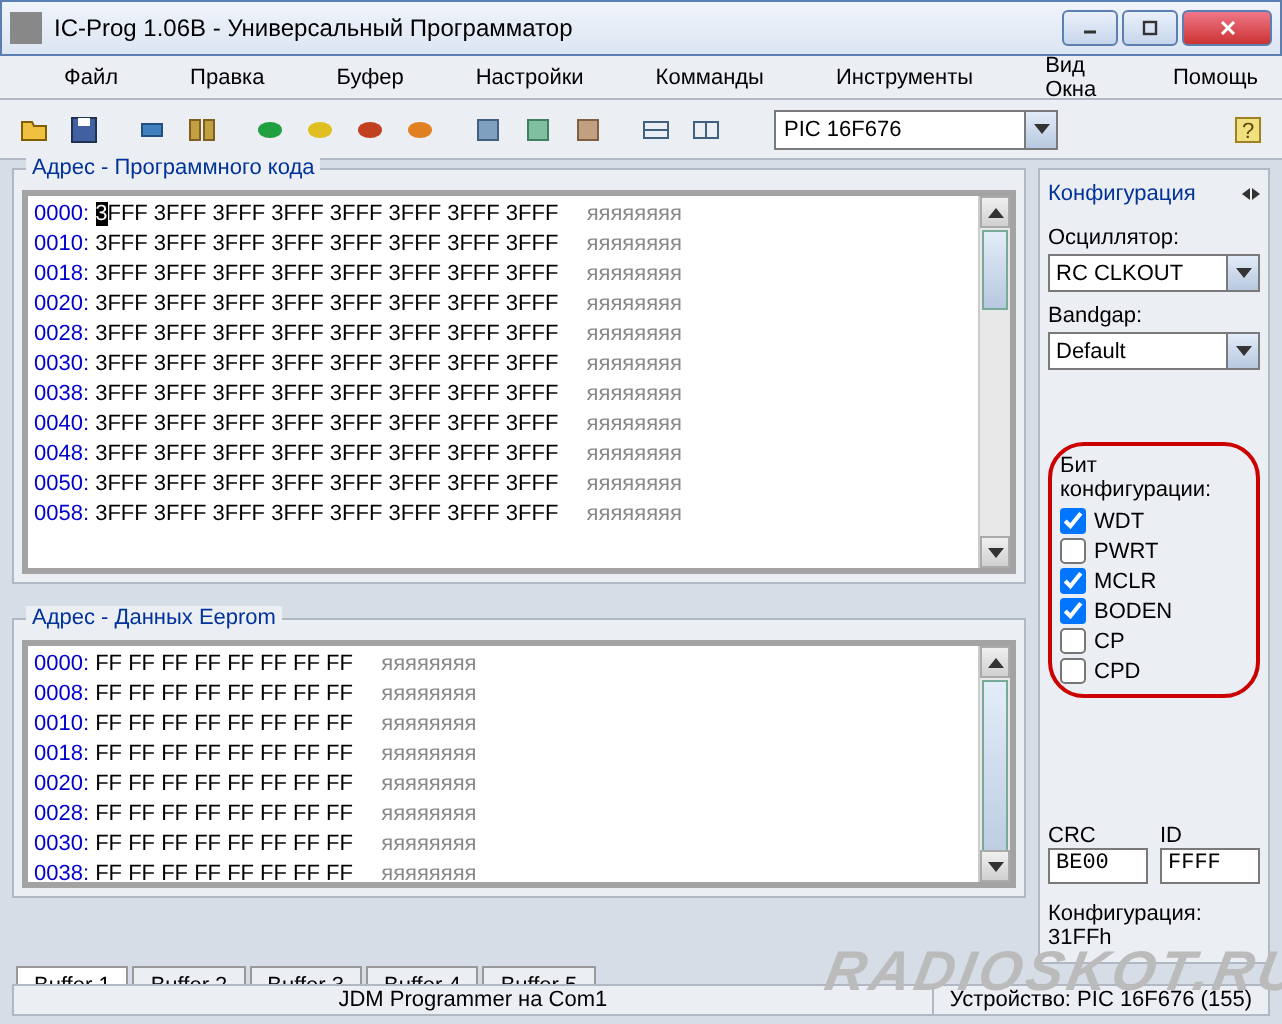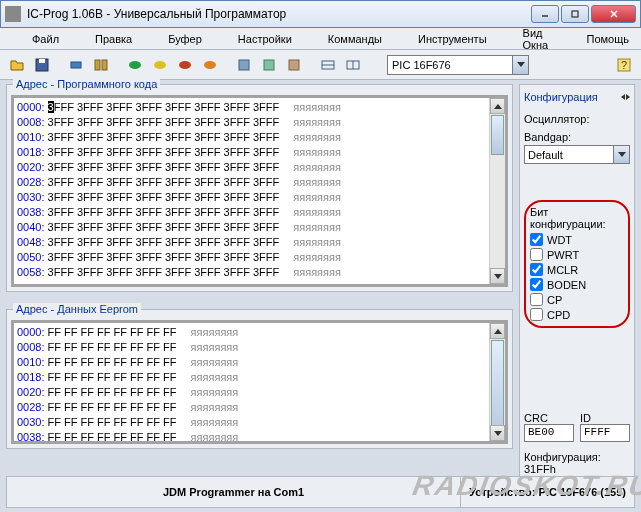--- a/index.html
+++ b/index.html
@@ -55,21 +55,21 @@
 .crcrow { display:flex; gap:6px; margin-top:auto;}
 .crcrow > div { flex:1; }
 .txtfield { border:1px solid #7a7a7a; background:#fff; height:18px; padding:1px 3px; font-family:'Courier New'; }
 
 
 .tabstrip { height:22px; display:flex; padding-left:8px; gap:0;}
 .tab { border:1px solid #999; border-bottom:none; background:#ebeef3; padding:3px 8px 2px; margin-right:2px; position:relative; top:1px;}
 .tab.active { background:#fff; border-bottom:1px solid #fff; }
 
 
-.statusbar { position:absolute; bottom:4px; left:6px; right:6px; height:32px; background:#ebeef3; border:1px solid #b0b8c4; display:flex;font-weight:bold;}
+.statusbar { position:absolute; bottom:4px; left:6px; right:6px; height:16px; background:#ebeef3; border:1px solid #b0b8c4; display:flex;}
 .statcell { border-right:1px solid #b0b8c4; padding:2px 8px; display:flex;align-items:center;}
 .statcell:first-child { flex:1; justify-content:center;}
 .statcell:last-child { border-right:none; }
 
 .watermark { position:absolute; bottom:10px; right:-10px; font-size:28px; font-style:italic; color:#bbb; font-weight:bold; letter-spacing:2px; pointer-events:none; transform:skewX(-10deg);}
 .triangle-down { width:0;height:0;border-left:4px solid transparent;border-right:4px solid transparent;border-top:5px solid #333;}
 .triangle-up { width:0;height:0;border-left:4px solid transparent;border-right:4px solid transparent;border-bottom:5px solid #333;}
 .triangle-left { width:0;height:0;border-top:3px solid transparent;border-bottom:3px solid transparent;border-right:4px solid #333;}
 .triangle-right { width:0;height:0;border-top:3px solid transparent;border-bottom:3px solid transparent;border-left:4px solid #333;}
 </style>
@@ -199,21 +199,20 @@
     </div>
 </div>
 
 <div class="main">
   <div class="leftcol">
 
     <div class="group">
       <div class="group-title">Адрес - Программного кода</div>
       <div class="hexbox code" id="codebox">
         <div class="hexline"><span class="addr">0000:</span> <span class="cursor">3</span>FFF 3FFF 3FFF 3FFF 3FFF 3FFF 3FFF 3FFF  <span class="ascii">яяяяяяяя</span></div>
-          <div class="hexline"><span class="addr">0008:</span> 3FFF 3FFF 3FFF 3FFF 3FFF 3FFF 3FFF 3FFF  <span class="ascii">яяяяяяяя</span></div>
           <div class="hexline"><span class="addr">0010:</span> 3FFF 3FFF 3FFF 3FFF 3FFF 3FFF 3FFF 3FFF  <span class="ascii">яяяяяяяя</span></div>
           <div class="hexline"><span class="addr">0018:</span> 3FFF 3FFF 3FFF 3FFF 3FFF 3FFF 3FFF 3FFF  <span class="ascii">яяяяяяяя</span></div>
           <div class="hexline"><span class="addr">0020:</span> 3FFF 3FFF 3FFF 3FFF 3FFF 3FFF 3FFF 3FFF  <span class="ascii">яяяяяяяя</span></div>
           <div class="hexline"><span class="addr">0028:</span> 3FFF 3FFF 3FFF 3FFF 3FFF 3FFF 3FFF 3FFF  <span class="ascii">яяяяяяяя</span></div>
           <div class="hexline"><span class="addr">0030:</span> 3FFF 3FFF 3FFF 3FFF 3FFF 3FFF 3FFF 3FFF  <span class="ascii">яяяяяяяя</span></div>
           <div class="hexline"><span class="addr">0038:</span> 3FFF 3FFF 3FFF 3FFF 3FFF 3FFF 3FFF 3FFF  <span class="ascii">яяяяяяяя</span></div>
           <div class="hexline"><span class="addr">0040:</span> 3FFF 3FFF 3FFF 3FFF 3FFF 3FFF 3FFF 3FFF  <span class="ascii">яяяяяяяя</span></div>
           <div class="hexline"><span class="addr">0048:</span> 3FFF 3FFF 3FFF 3FFF 3FFF 3FFF 3FFF 3FFF  <span class="ascii">яяяяяяяя</span></div>
           <div class="hexline"><span class="addr">0050:</span> 3FFF 3FFF 3FFF 3FFF 3FFF 3FFF 3FFF 3FFF  <span class="ascii">яяяяяяяя</span></div>
           <div class="hexline"><span class="addr">0058:</span> 3FFF 3FFF 3FFF 3FFF 3FFF 3FFF 3FFF 3FFF  <span class="ascii">яяяяяяяя</span></div>
@@ -258,20 +257,26 @@
     <div class="cfgpanel">
       <div class="cfgtitle">
         <span class="cfglbl">Конфигурация</span>
         <span style="display:flex;gap:1px;">
             <div class="triangle-left"></div>
             <div class="triangle-right"></div>
           </span>
       </div>
       <div>
         <div>Осциллятор:</div>
+        <div class="combo">
+          <span>RC CLKOUT</span>
+          <div class="arr">
+              <div class="triangle-down"></div>
+            </div>
+        </div>
       </div>
       <div>
         <div>Bandgap:</div>
         <div class="combo">
           <span>Default</span>
           <div class="arr">
               <div class="triangle-down"></div>
             </div>
         </div>
       </div>

